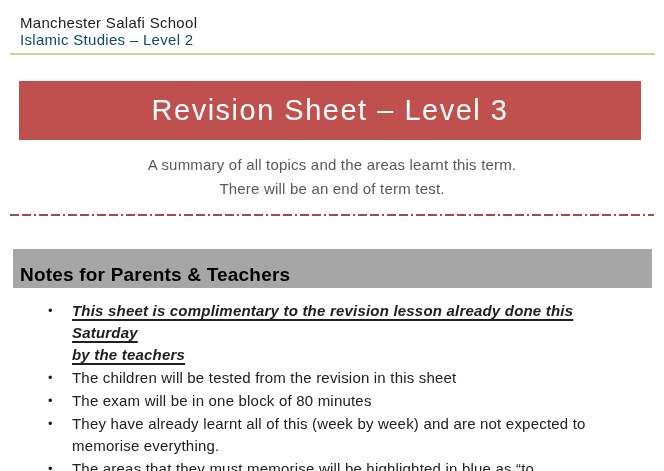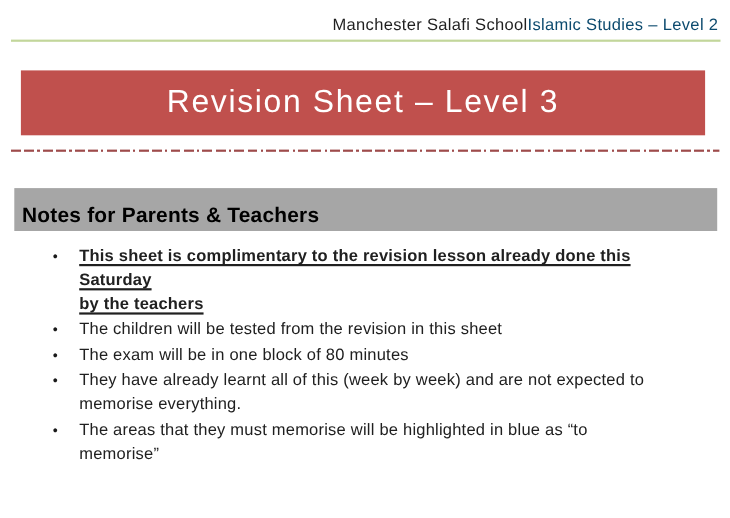--- a/index.html
+++ b/index.html
@@ -12,22 +12,23 @@
     font-family: "Liberation Sans", sans-serif;
     color: #202020;
   }
 
   
   .doc-header {
     margin: 14px 9px 0 10px;
     padding: 0 0 5px 0;
     border-bottom: 2px solid #C2D69B;
     display: flex;
-    justify-content: flex-end;
+    justify-content: flex-start;
     align-items: baseline;
+    flex-direction: column;
   }
   .school-name {
     margin-left: 10px;
     font-size: 15px;
     letter-spacing: 0.3px;
     color: #1f1f1f;
   }
   .course-label {
     margin-right: 2px;
     font-size: 15px;
@@ -112,36 +113,41 @@
     line-height: 22px;
     letter-spacing: 0.2px;
     white-space: pre-line;
     color: #202020;
   }
   .note-emphasis .note-text {
     font-weight: 700;
     text-decoration: underline;
     text-decoration-thickness: 1.5px;
     text-underline-offset: 3px;
+    font-style: italic;
   }
 </style>
 </head>
 <body>
 
 <div class="page">
 
   <div class="doc-header">
     <span class="school-name">Manchester Salafi School</span>
     <span class="course-label">Islamic Studies – Level 2</span>
   </div>
 
   <div class="title-banner">
     <span class="title-text">Revision Sheet – Level 3</span>
   </div>
 
+  <div class="intro">
+    <div>A summary of all topics and the areas learnt this term.</div>
+    <div>There will be an end of term test.</div>
+  </div>
 
   <div class="dash-divider"></div>
 
   <div class="section-banner">
     <span class="section-text">Notes for Parents &amp; Teachers</span>
   </div>
 
   <div class="notes-list">
     <div class="note-item note-emphasis">
       <span class="bullet">•</span>

